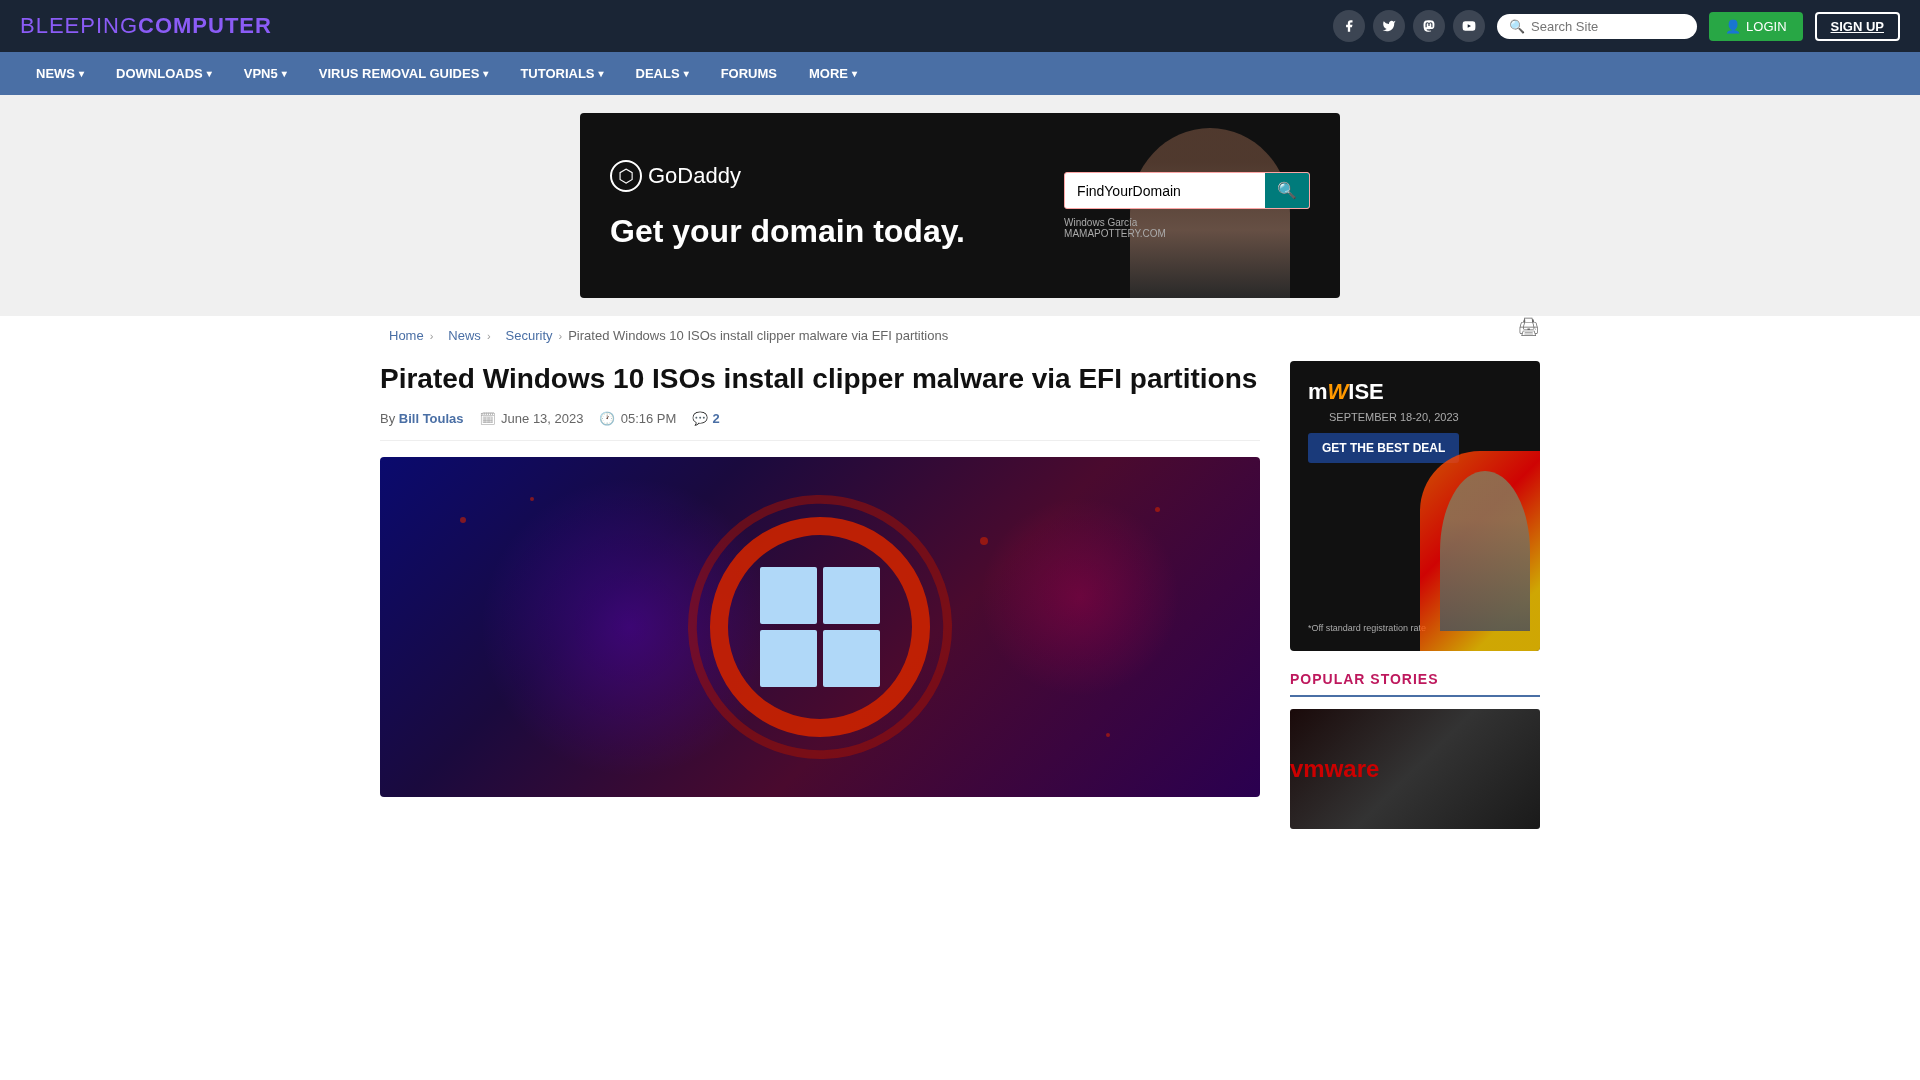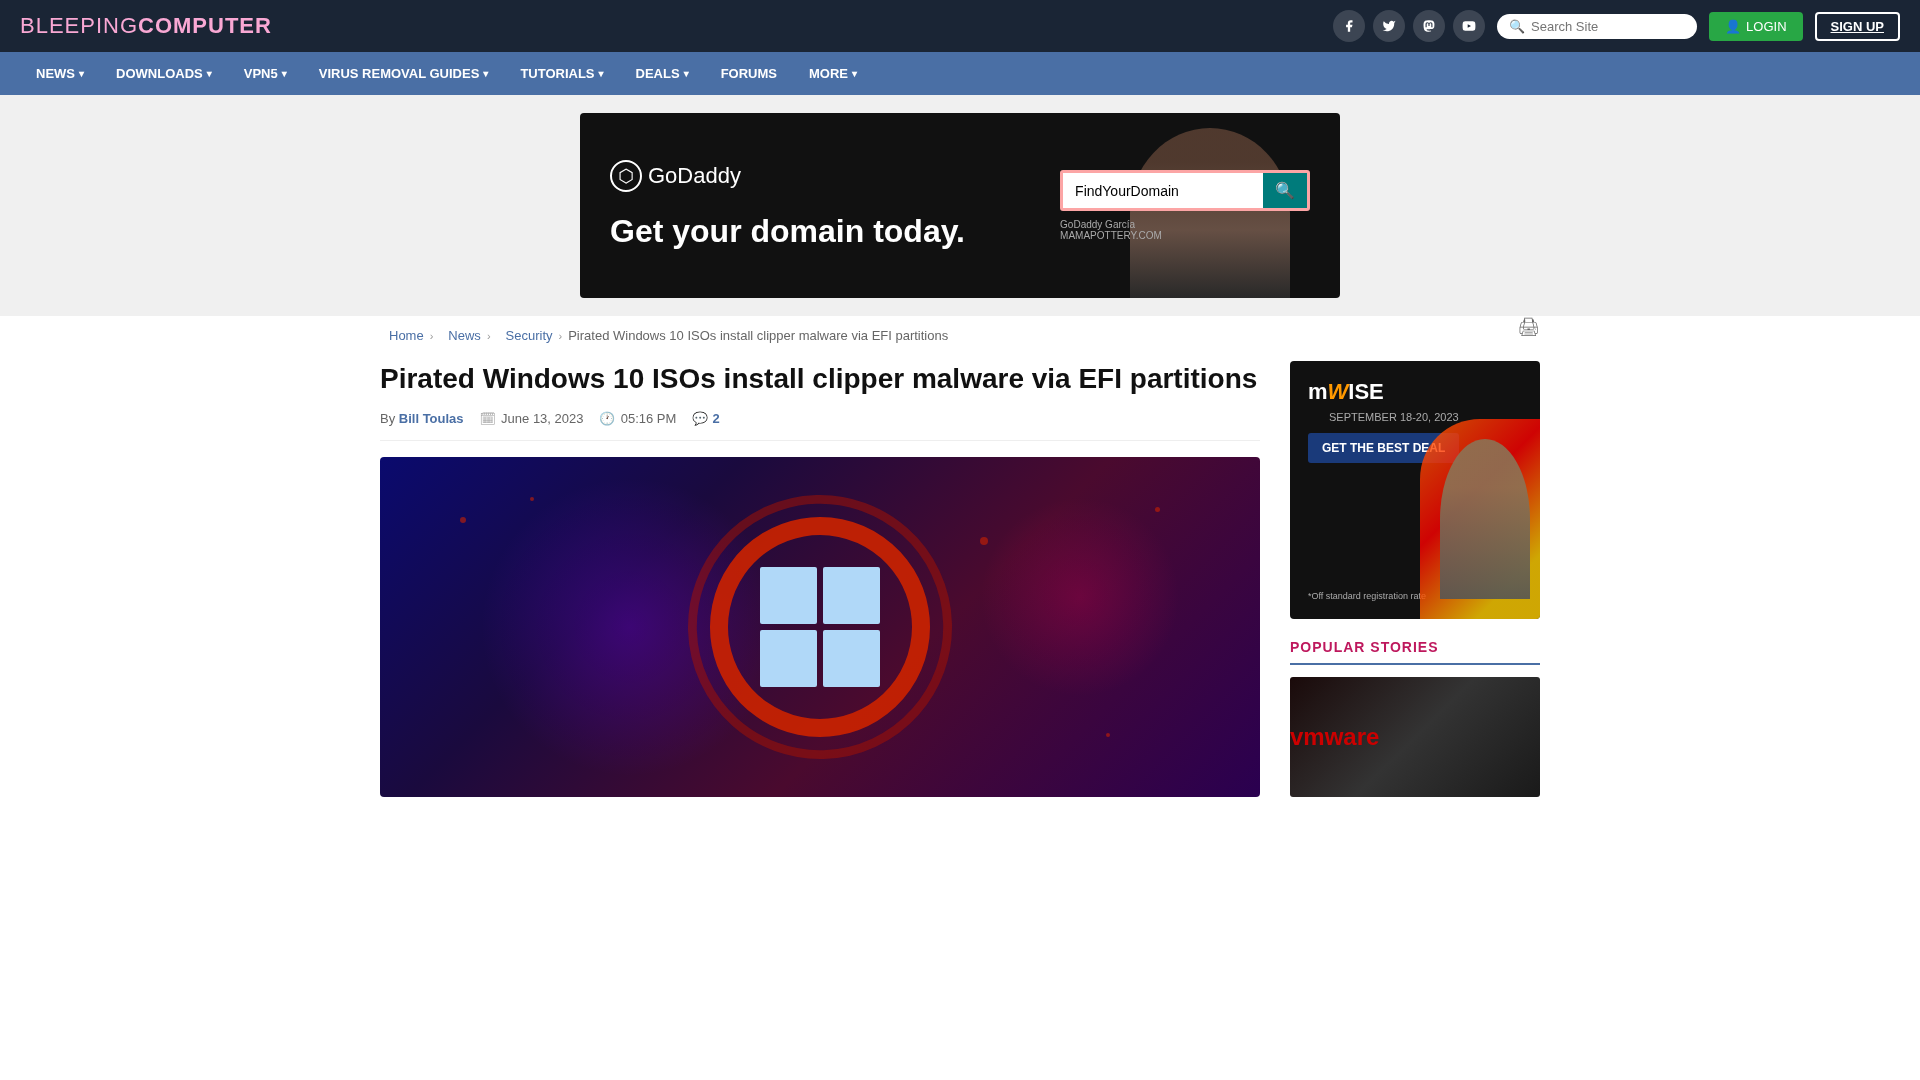--- a/index.html
+++ b/index.html
@@ -7,21 +7,21 @@
 
     
     .header {
       background: #1a2535;
       padding: 10px 20px;
       display: flex;
       align-items: center;
       justify-content: space-between;
     }
     .logo {
-      color: #f9a8d4;
+      color: #8b5cf6;
       font-size: 22px;
       font-weight: 400;
       letter-spacing: 1px;
       text-decoration: none;
     }
     .logo strong { font-weight: 900; }
     .header-right {
       display: flex;
       align-items: center;
       gap: 12px;
@@ -135,21 +135,21 @@
       align-items: center;
       justify-content: center;
       font-size: 18px;
       color: #fff;
     }
     .godaddy-logo-text { font-size: 22px; color: #fff; font-weight: 300; }
     .ad-headline { font-size: 32px; font-weight: bold; color: #fff; max-width: 400px; line-height: 1.2; }
     .ad-domain-input {
       display: flex;
       align-items: center;
-      border: 3px solid #fca5a5;
+      border: 1px solid #fca5a5;
       border-radius: 3px;
       overflow: hidden;
       background: #fff;
     }
     .ad-domain-input input {
       padding: 8px 12px;
       border: none;
       outline: none;
       font-size: 14px;
       width: 200px;
@@ -281,21 +281,21 @@
       border-radius: 50%;
       opacity: 0.6;
     }
 
     
     .sidebar-ad {
       background: #111;
       border-radius: 4px;
       overflow: hidden;
       margin-bottom: 20px;
-      height: 258px;
+      height: 290px;
       position: relative;
       display: flex;
       flex-direction: column;
       padding: 18px;
     }
     .sidebar-ad-logo {
       font-size: 22px;
       font-weight: bold;
       color: #fff;
       margin-bottom: 6px;
@@ -471,21 +471,21 @@
       </div>
       <div class="ad-headline">Get your domain today.</div>
     </div>
     <div style="position:absolute; right: 50px; bottom: 0; width:160px; height:170px; background: linear-gradient(180deg, #6a4a3a 20%, #8a6a5a 60%, #333 100%); border-radius: 50% 50% 0 0; opacity:0.7;"></div>
     <div style="z-index:2; display:flex; flex-direction:column; gap:8px;">
       <div class="ad-domain-input">
         <input type="text" value="FindYourDomain" style="padding: 8px 12px; border: none; outline: none; font-size: 14px; width: 200px;">
         <button style="background:#007b7b; border:none; padding:8px 12px; cursor:pointer; color:#fff; font-size:16px;">🔍</button>
       </div>
       <div style="color:#aaa; font-size:10px;">
-        <div>GoDaddy García</div>
+        <div>Windows García</div>
         <div>MAMAPOTTERY.COM</div>
       </div>
     </div>
   </div>
 </div>
 
 <div class="content-wrapper">
 
   <div class="breadcrumb-row">
     <div class="breadcrumb">

